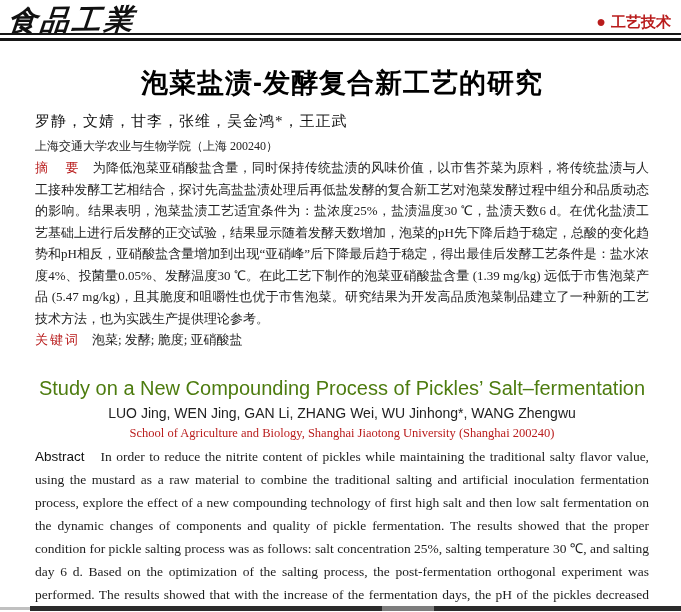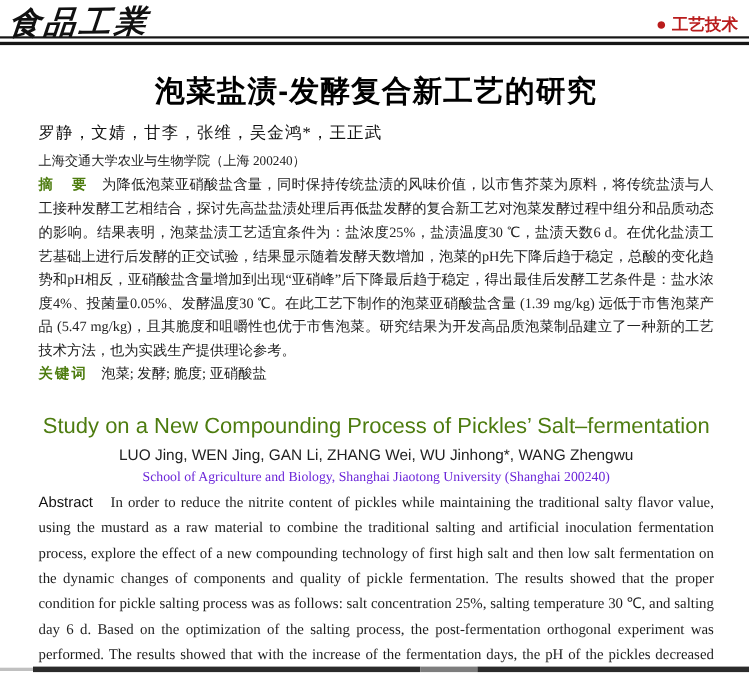--- a/index.html
+++ b/index.html
@@ -97,23 +97,23 @@
     color: #222;
   }
   .cn-abstract {
     font-size: 13px;
     line-height: 21.5px;
     text-align: justify;
     margin: 0;
     color: #222;
   }
   .inline-label-cn {
-    font-weight: bold;
-    font-family: "Liberation Sans", sans-serif;
-    color: #4d7c0f;
+    font-weight: normal;
+    font-family: "Liberation Sans", sans-serif;
+    color: #b91c1c;
     margin-right: 12px;
     letter-spacing: 2px;
   }
   .cn-keywords {
     font-size: 13px;
     line-height: 21.5px;
     margin: 0;
     color: #222;
   }
 
@@ -135,21 +135,21 @@
     font-family: "Liberation Sans", sans-serif;
     margin: 0 0 3px 0;
     line-height: 18px;
     color: #222;
   }
   .en-affiliation {
     text-align: center;
     font-size: 12.5px;
     margin: 0 0 4px 0;
     line-height: 16px;
-    color: #6d28d9;
+    color: #b91c1c;
   }
   .en-abstract {
     font-size: 13.5px;
     line-height: 23px;
     text-align: justify;
     margin: 0;
     color: #1d1d1d;
   }
   .inline-label-en {
     font-family: "Liberation Sans", sans-serif;

